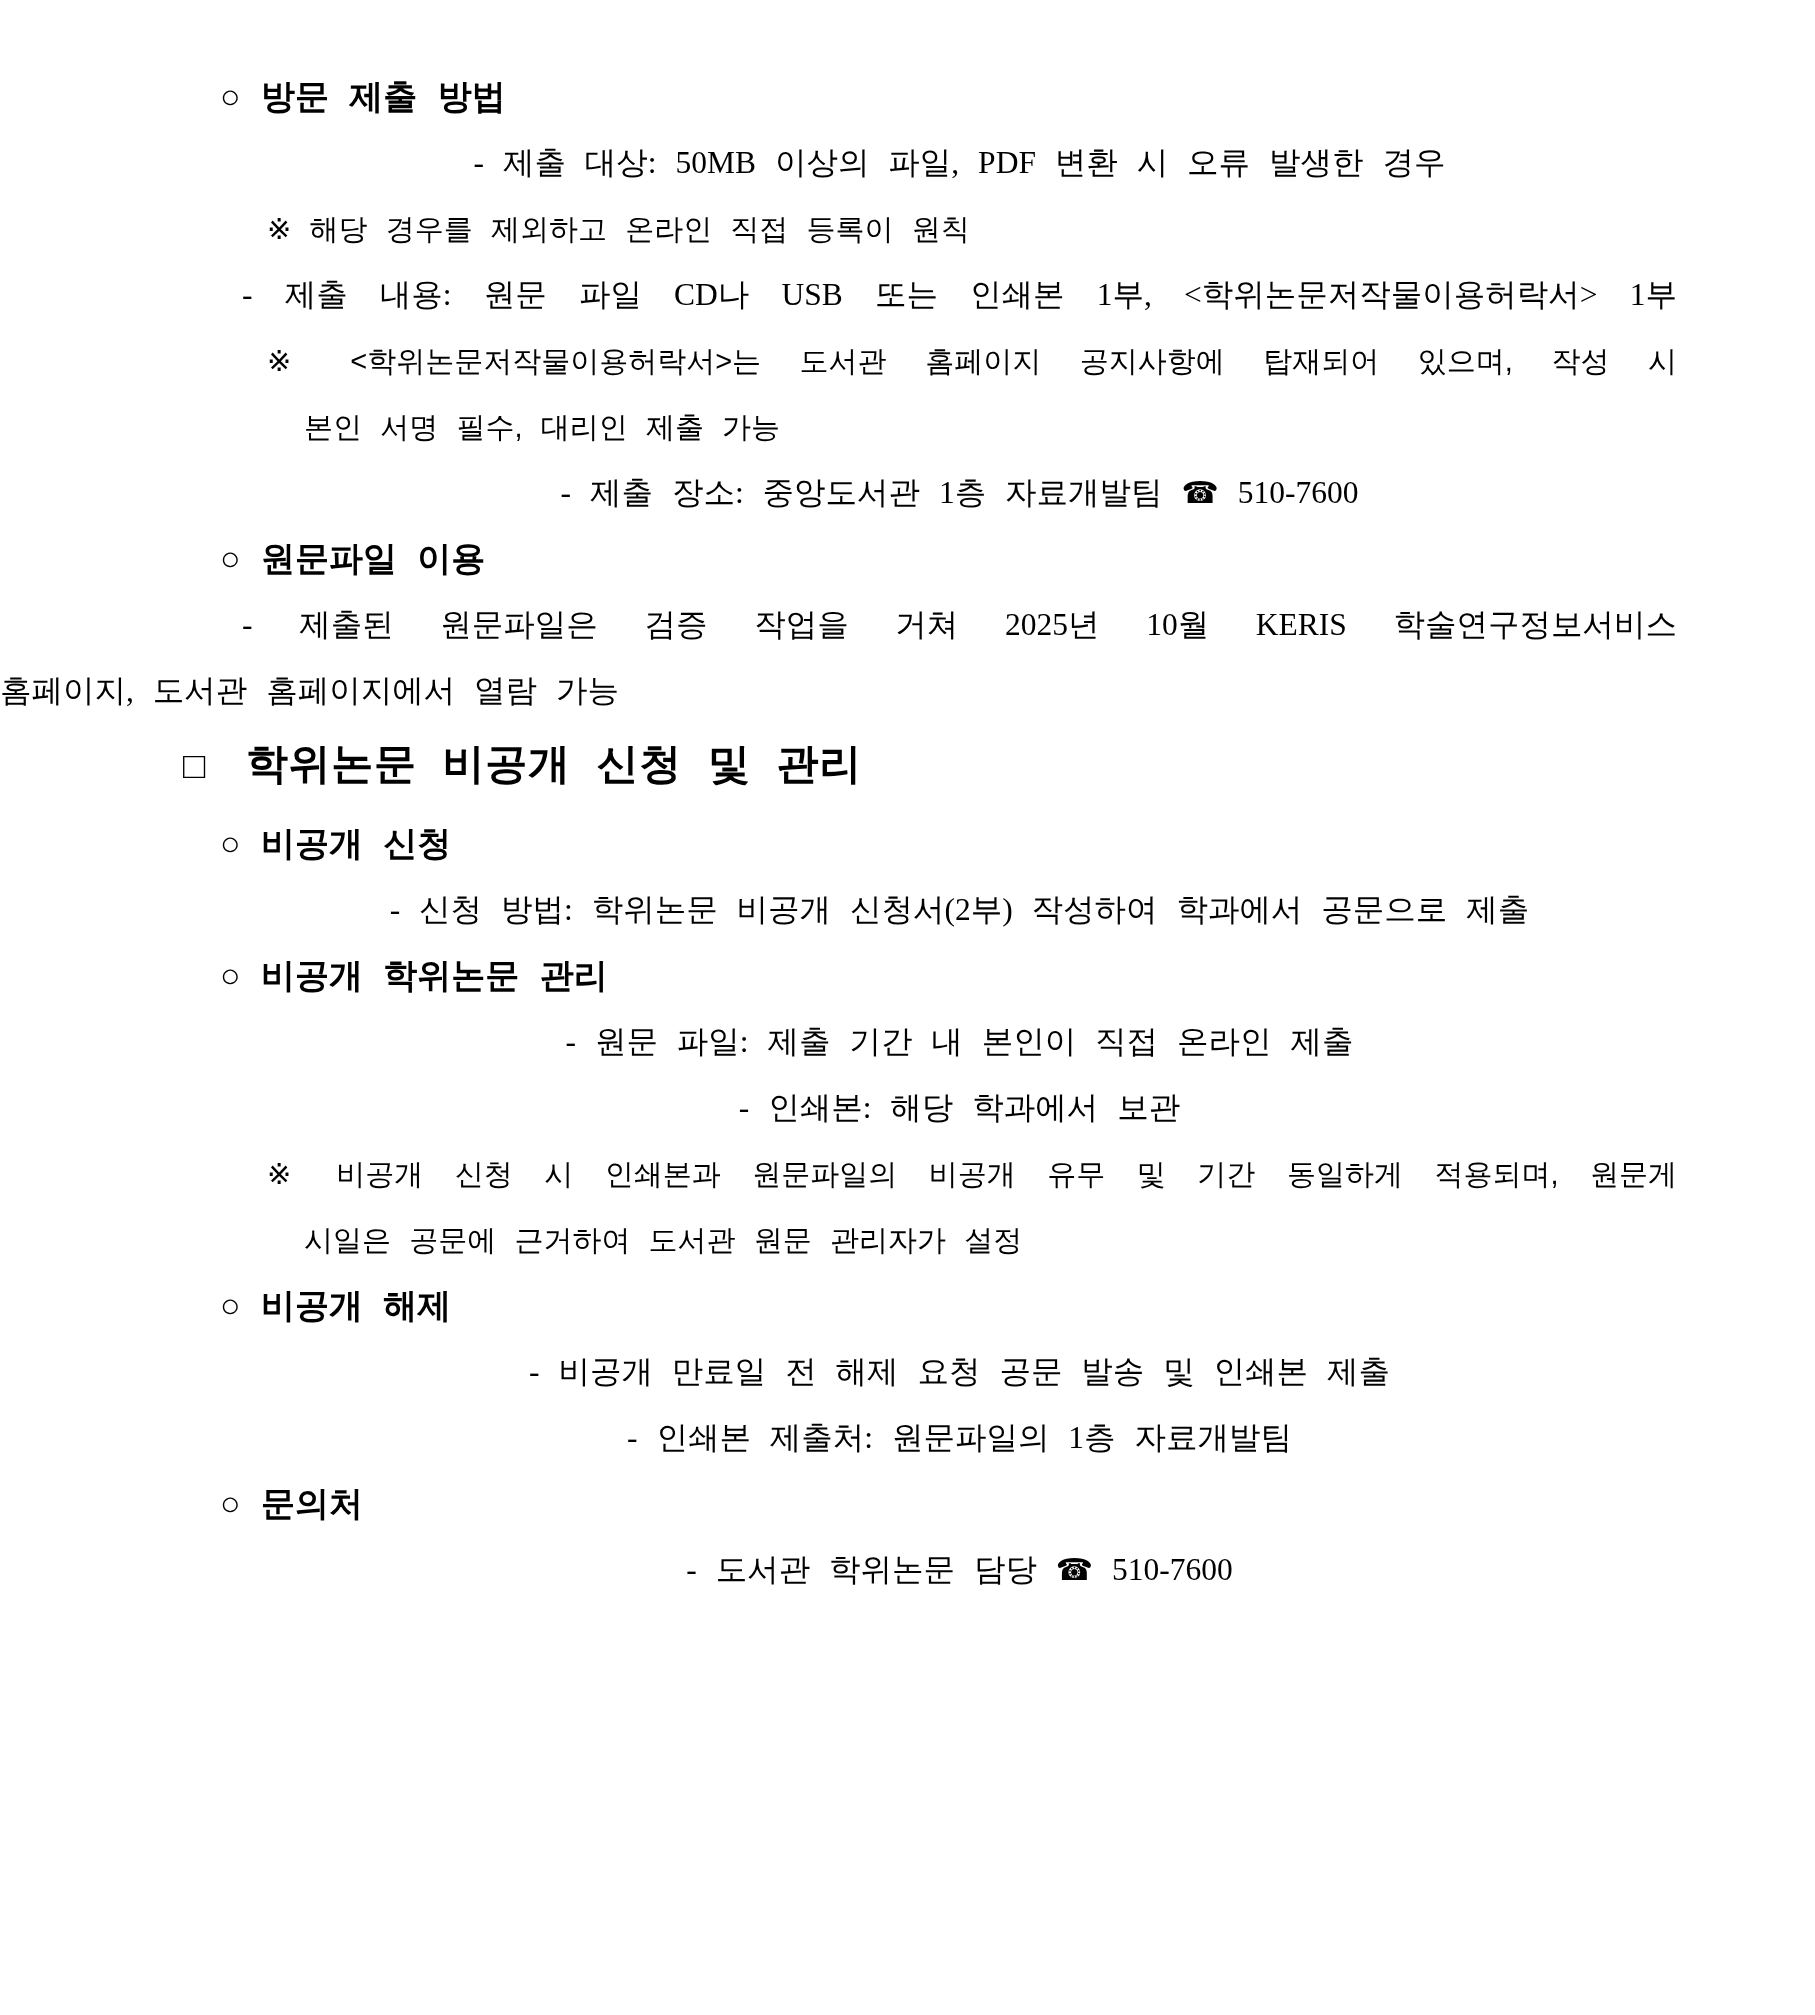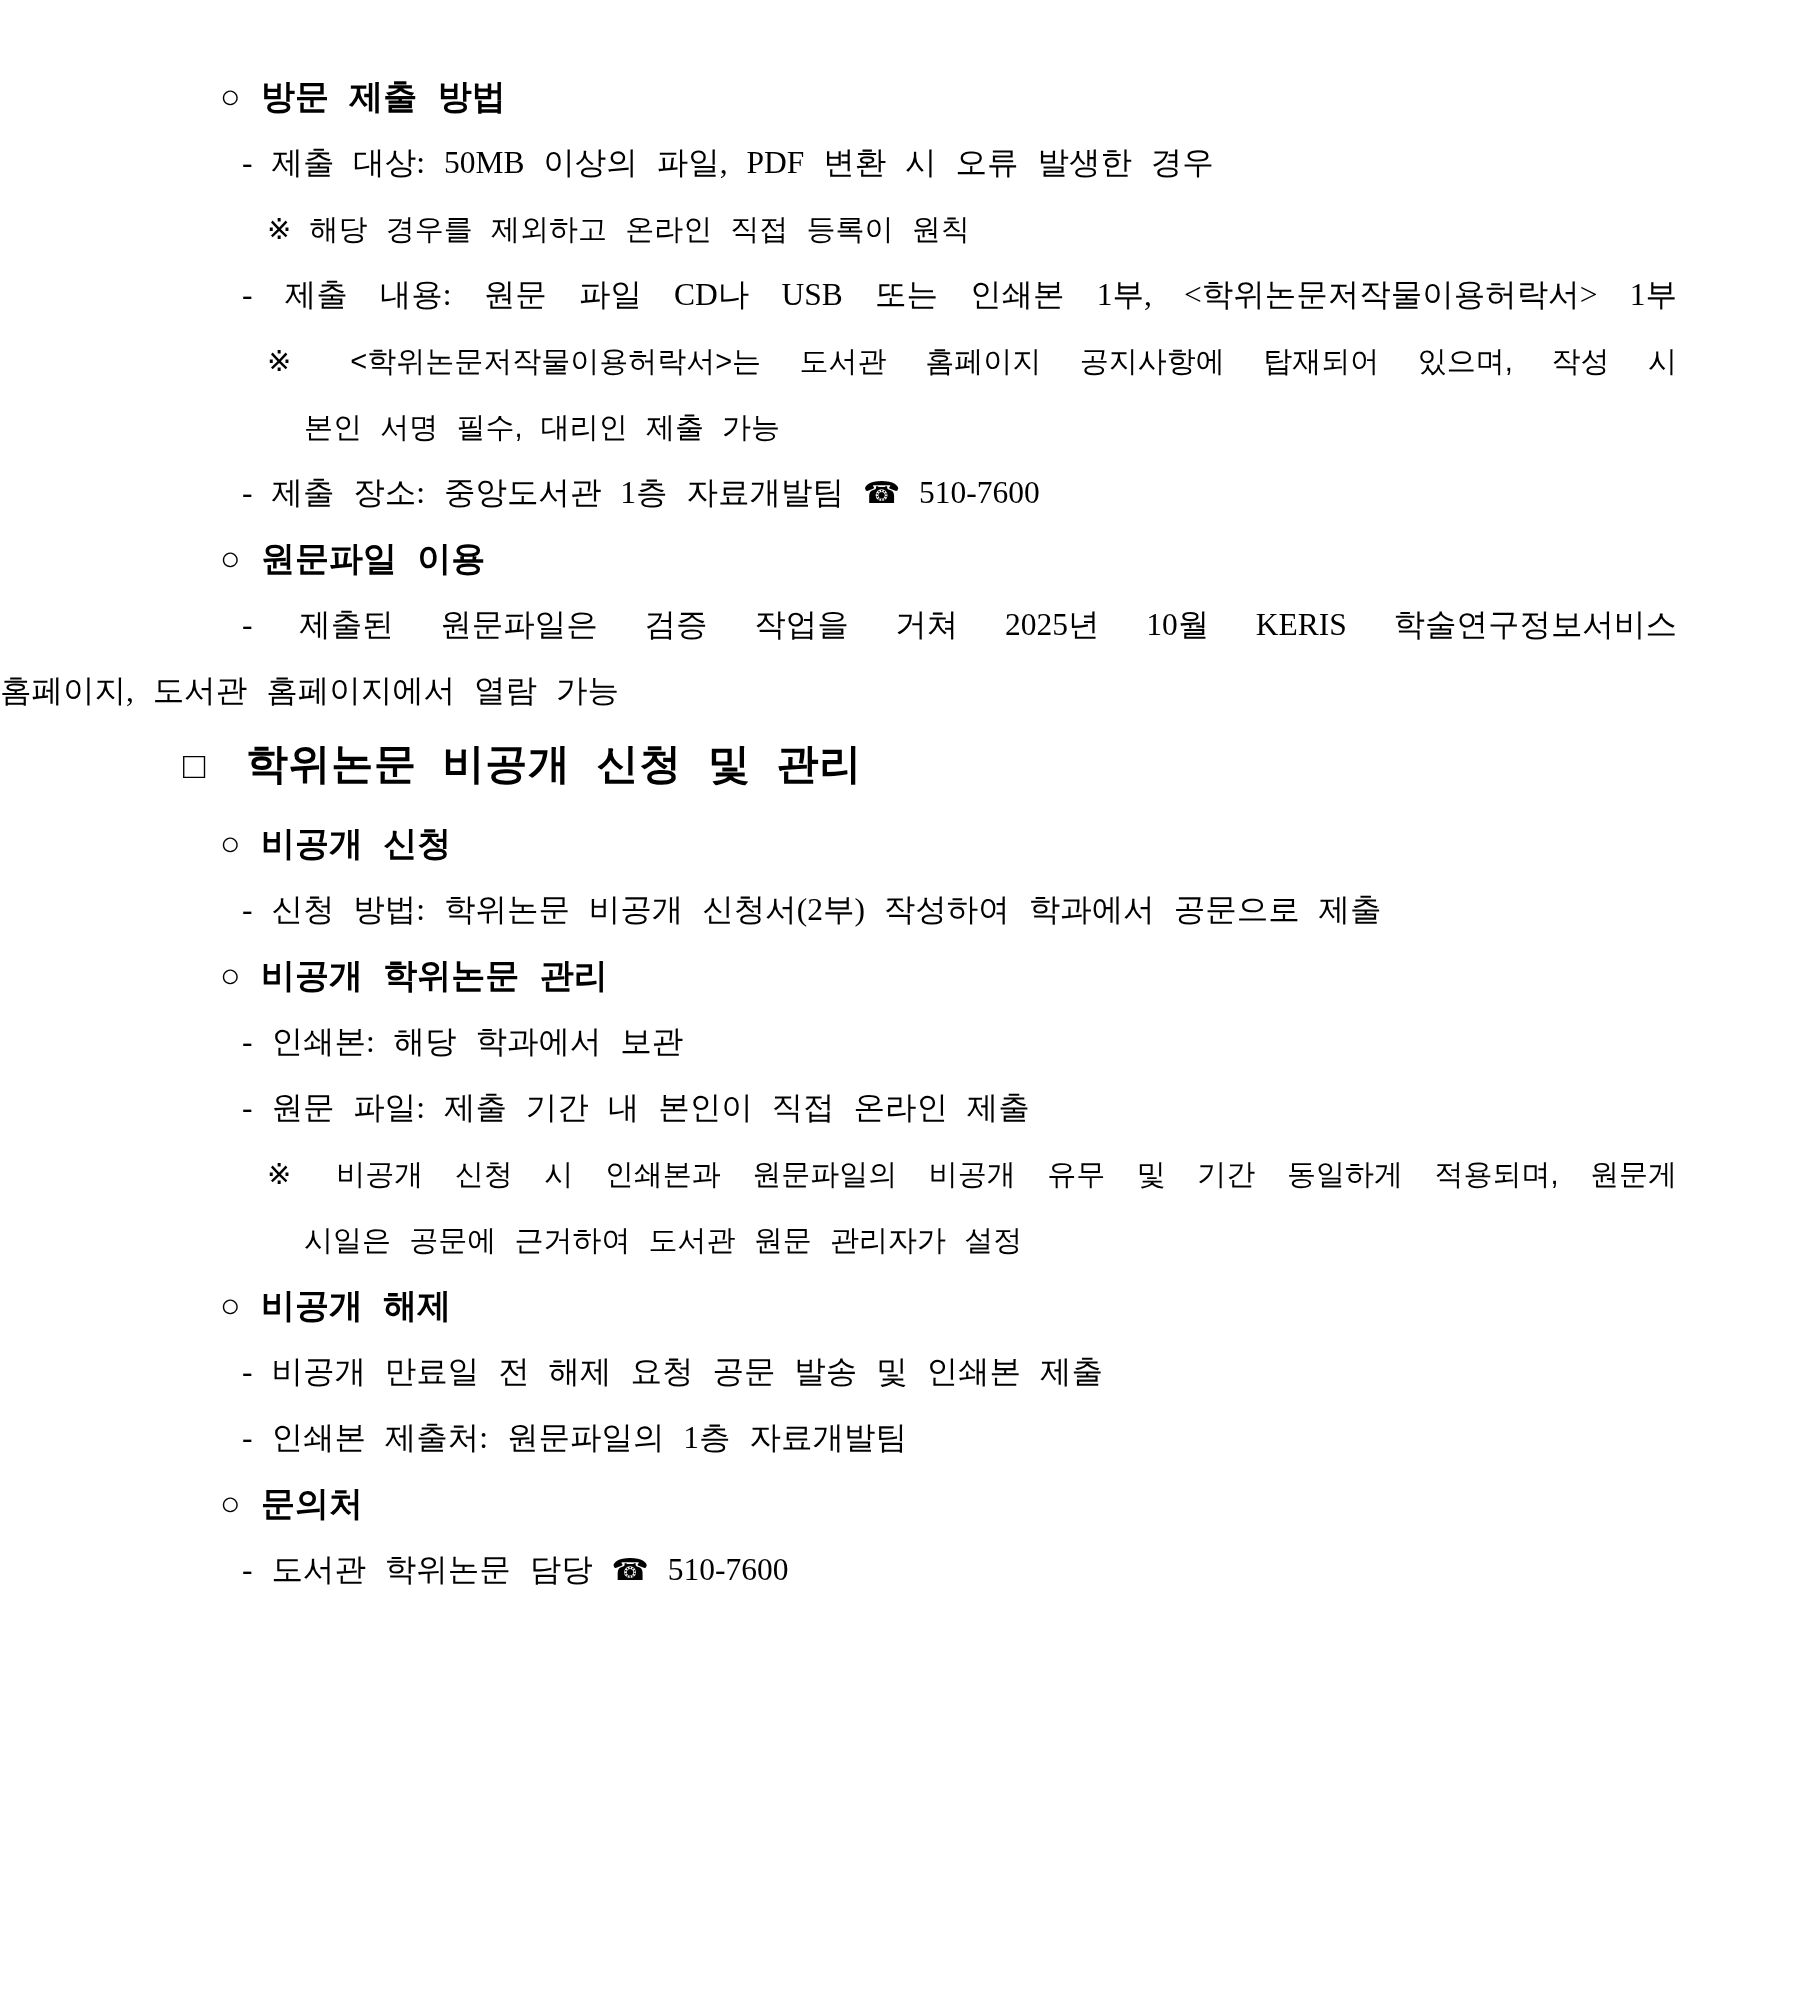--- a/index.html
+++ b/index.html
@@ -51,20 +51,21 @@
   }
 
   
   .body {
     padding-left: 242px;
     font-family: "Liberation Serif", "DejaVu Serif", serif;
     font-weight: 400;
     font-size: 31.5px;
     line-height: 66px;
     word-spacing: 0.35em;
+    text-align: center;
   }
   .body-cont {
     font-family: "Liberation Serif", "DejaVu Serif", serif;
     font-weight: 400;
     font-size: 31.5px;
     line-height: 66px;
     word-spacing: 0.35em;
   }
 
   
@@ -125,23 +126,23 @@
 
   <p class="h1"><span class="h1-marker">□</span><span>학위논문 비공개 신청 및 관리</span></p>
 
   <p class="h2">○ 비공개 신청</p>
 
   <p class="body">- 신청 방법: 학위논문 비공개 신청서(2부) 작성하여 학과에서 공문으로 제출</p>
 
 
   <p class="h2">○ 비공개 학위논문 관리</p>
 
+  <p class="body">- 원문 파일: 제출 기간 내 본인이 직접 온라인 제출</p>
+
   <p class="body">- 인쇄본: 해당 학과에서 보관</p>
-
-  <p class="body">- 원문 파일: 제출 기간 내 본인이 직접 온라인 제출</p>
 
   <p class="note fill">※ 비공개 신청 시 인쇄본과 원문파일의 비공개 유무 및 기간 동일하게 적용되며, 원문게</p>
 
   <p class="note-cont">시일은 공문에 근거하여 도서관 원문 관리자가 설정</p>
 
   <p class="h2">○ 비공개 해제</p>
 
   <p class="body">- 비공개 만료일 전 해제 요청 공문 발송 및 인쇄본 제출</p>
 
   <p class="body">- 인쇄본 제출처: 원문파일의 1층 자료개발팀</p>

